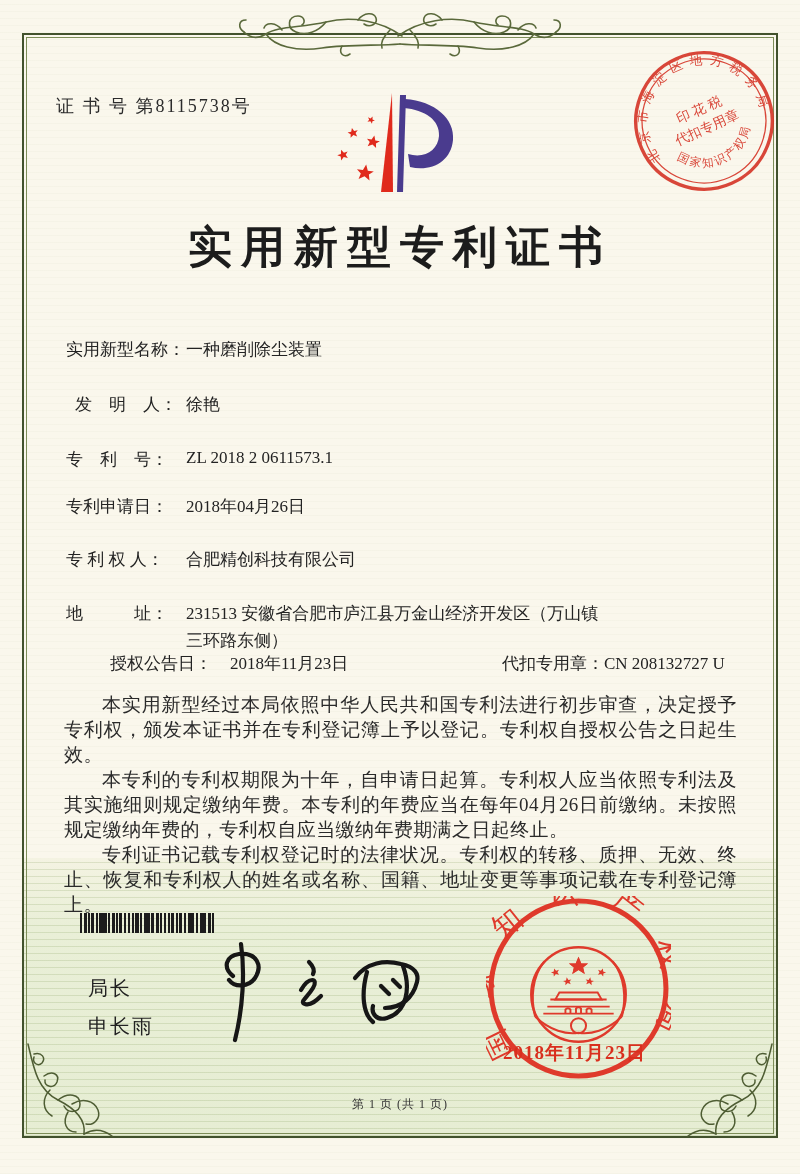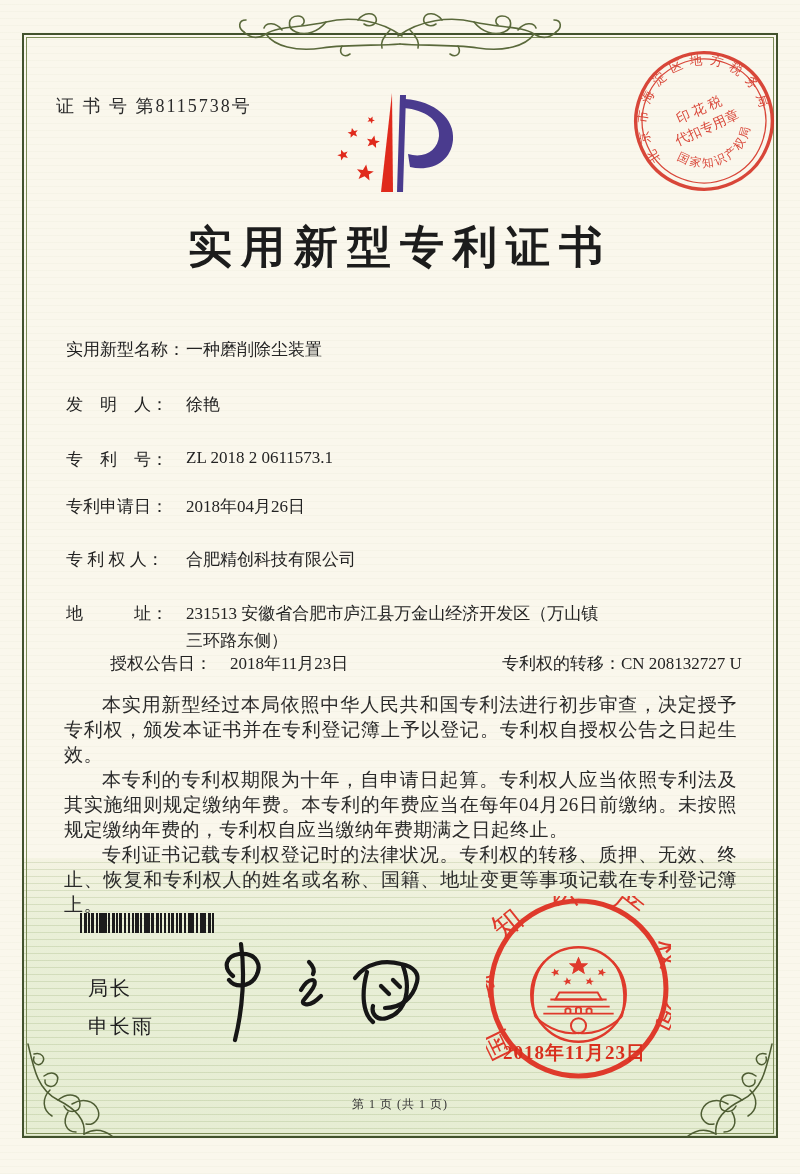--- a/index.html
+++ b/index.html
@@ -24,21 +24,21 @@
   .corner-right{right:24px;bottom:37px;transform:scaleX(-1);}
   .cert-no{position:absolute;left:56px;top:94px;font-size:18px;letter-spacing:2px;color:#2b2b2b;}
   .logo{position:absolute;left:335px;top:86px;}
   .tax-stamp{position:absolute;left:630px;top:46px;opacity:0.92;}
   .title{position:absolute;left:0;top:218px;width:100%;text-align:center;
          font-size:44px;letter-spacing:9px;font-weight:600;color:#1c1c1c;}
   .fields{position:absolute;left:66px;top:0;width:672px;font-size:17px;}
   .frow{position:absolute;left:0;white-space:nowrap;}
   .flabel{display:inline-block;width:120px;vertical-align:top;}
   .fvalue{display:inline-block;vertical-align:top;}
-  .row-name{top:338px;} .row-inventor{top:393px;} .row-patentno{top:448px;}
+  .row-name{top:338px;} .row-inventor{top:393px;text-align:center;} .row-patentno{top:448px;}
   .row-filing{top:495px;} .row-patentee{top:548px;}
   .row-address{top:600px;line-height:27px;}
   .row-grant{top:652px;width:672px;margin-left:44px;}
   .grant-no{position:absolute;left:392px;top:0;white-space:nowrap;}
   .addr2{display:block;}
   .body-text{position:absolute;left:64px;top:692px;width:673px;font-size:19px;
              line-height:25px;text-align:justify;color:#2a2a2a;letter-spacing:0.4px;}
   .body-text p{margin:0;text-indent:2em;}
   .barcode{position:absolute;left:80px;top:913px;width:135px;height:20px;
     background-image:
@@ -158,21 +158,21 @@
       <span class="flabel">专利申请日：</span><span class="fvalue">2018年04月26日</span>
     </div>
     <div class="frow row-patentee">
       <span class="flabel">专 利 权 人：</span><span class="fvalue">合肥精创科技有限公司</span>
     </div>
     <div class="frow row-address">
       <span class="flabel">地　　　址：</span><span class="fvalue"><span>231513 安徽省合肥市庐江县万金山经济开发区（万山镇</span><span class="addr2">三环路东侧）</span></span>
     </div>
     <div class="frow row-grant">
       <span class="flabel">授权公告日：</span><span class="fvalue">2018年11月23日</span>
-      <span class="grant-no"><span>专利权的转移：</span><span>CN 208132727 U</span></span>
+      <span class="grant-no"><span>代扣专用章：</span><span>CN 208132727 U</span></span>
     </div>
   </div>
 
   <div class="body-text">
     <p>本实用新型经过本局依照中华人民共和国专利法进行初步审查，决定授予专利权，颁发本证书并在专利登记簿上予以登记。专利权自授权公告之日起生效。</p>
     <p>本专利的专利权期限为十年，自申请日起算。专利权人应当依照专利法及其实施细则规定缴纳年费。本专利的年费应当在每年04月26日前缴纳。未按照规定缴纳年费的，专利权自应当缴纳年费期满之日起终止。</p>
     <p>专利证书记载专利权登记时的法律状况。专利权的转移、质押、无效、终止、恢复和专利权人的姓名或名称、国籍、地址变更等事项记载在专利登记簿上。</p>
   </div>
 
   <div class="barcode"></div>

